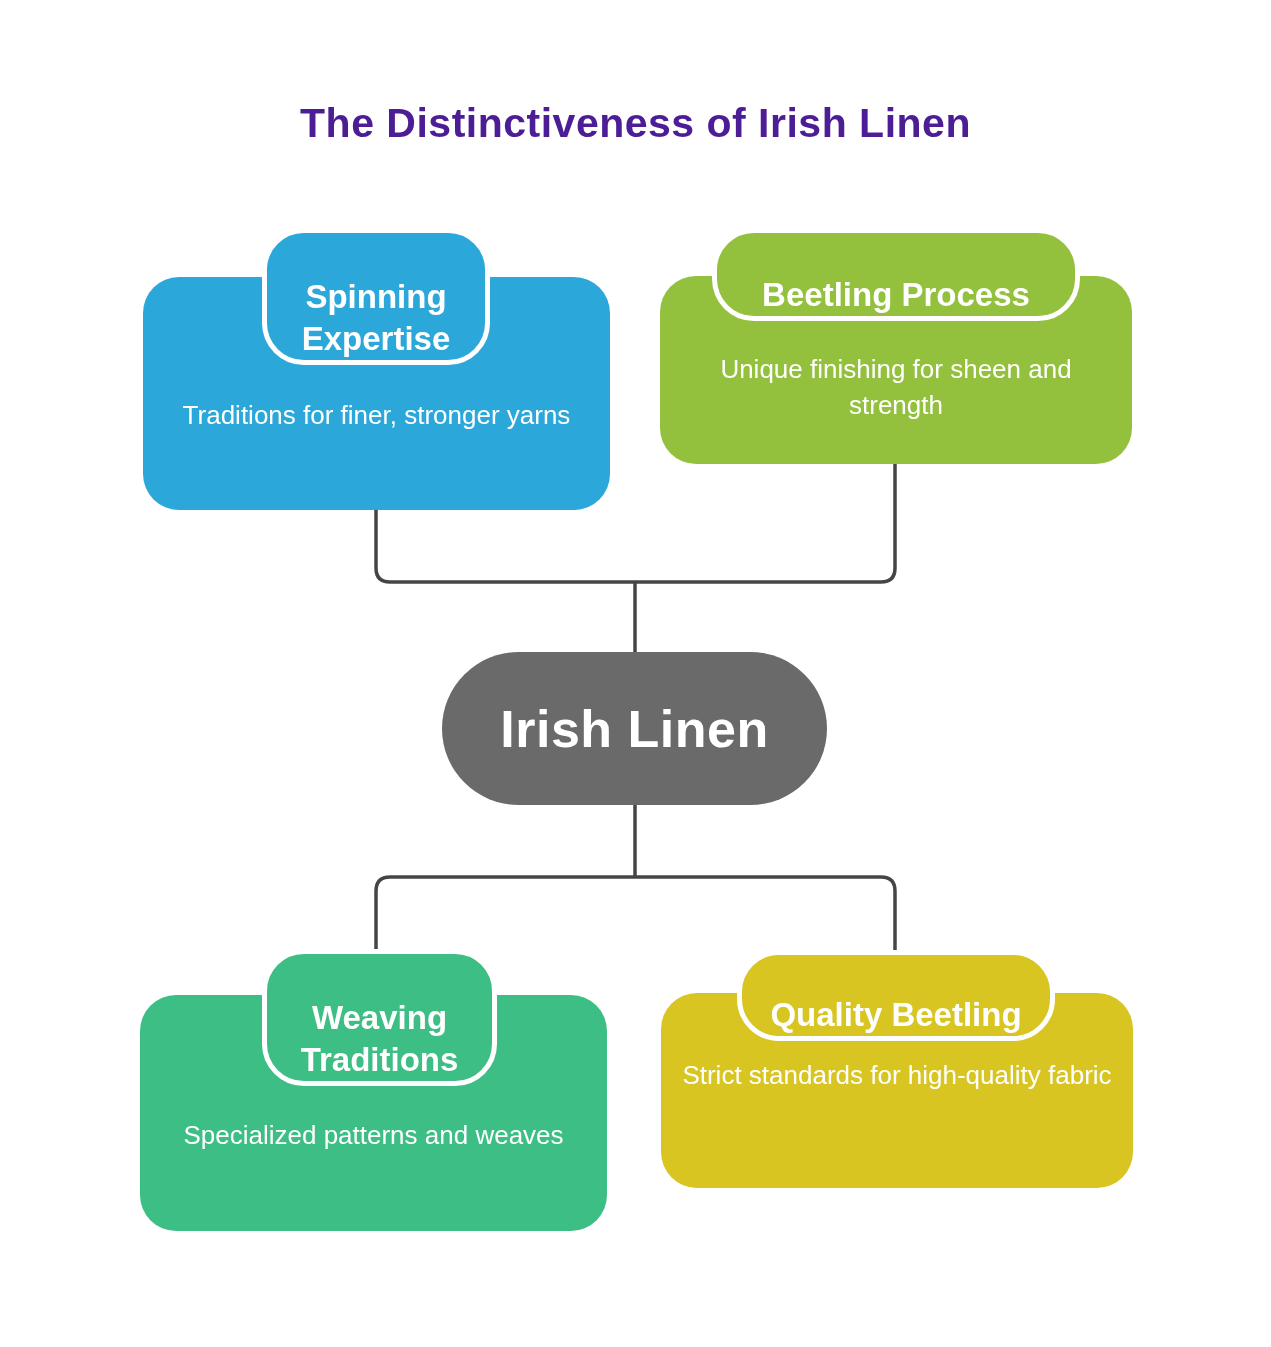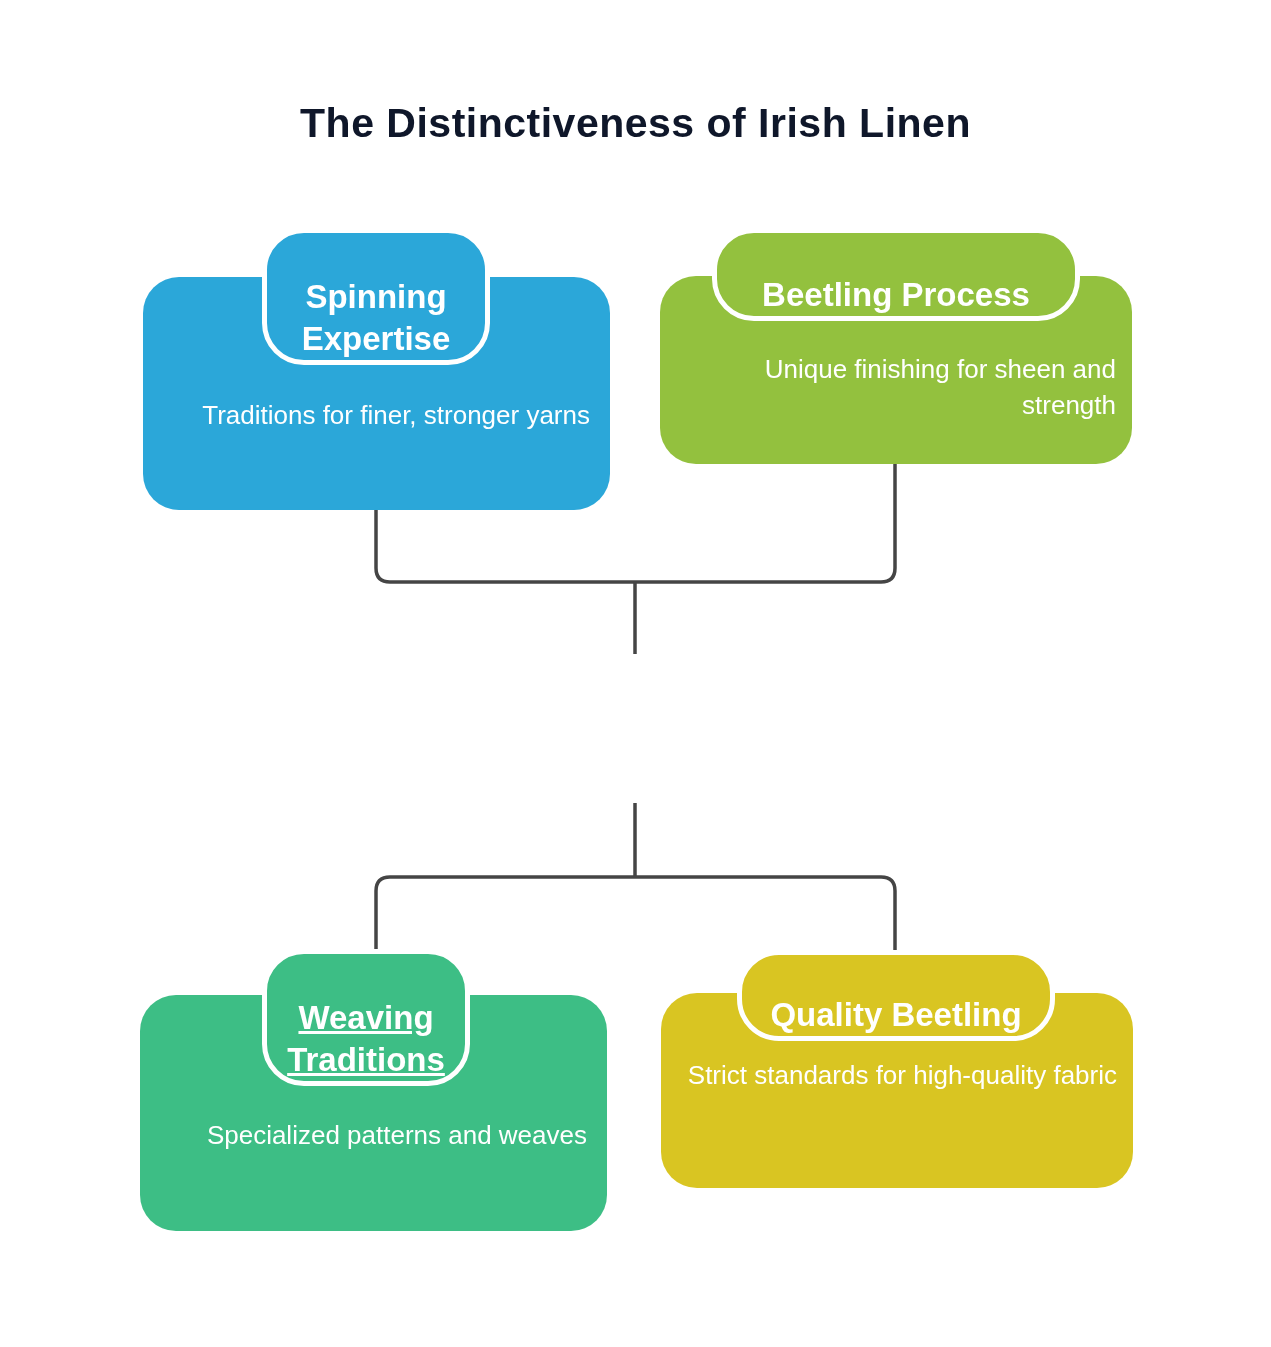--- a/index.html
+++ b/index.html
@@ -53,36 +53,36 @@
     font-size: 33px;
     line-height: 1.28;
     padding: 0 14px;
   }
 
   .desc {
     position: absolute;
     color: #ffffff;
     font-size: 26px;
     line-height: 1.38;
-    text-align: right;
+    text-align: center;
   }
 
   
   .card-spinning  { left: 143px; top: 277px; width: 467px; height: 233px; }
   .badge-spinning { left: 262px; top: 228px; width: 228px; height: 137px; }
   .desc-spinning  { left: 163px; top: 398px; width: 427px; }
 
   
   .card-beetling  { left: 660px; top: 276px; width: 472px; height: 188px; }
   .badge-beetling { left: 712px; top: 228px; width: 368px; height: 93px; }
   .desc-beetling  { left: 676px; top: 352px; width: 440px; }
 
   
   .card-weaving   { left: 140px; top: 995px; width: 467px; height: 236px; }
-  .badge-weaving  { left: 262px; top: 949px; width: 208px; height: 137px; text-decoration: underline; }
+  .badge-weaving  { left: 262px; top: 949px; width: 235px; height: 137px; }
   .desc-weaving   { left: 160px; top: 1118px; width: 427px; }
 
   
   .card-quality   { left: 661px; top: 993px; width: 472px; height: 195px; }
   .badge-quality  { left: 737px; top: 950px; width: 318px; height: 91px; }
   .desc-quality   { left: 677px; top: 1058px; width: 440px; }
 
   .center-node {
     position: absolute;
     left: 442px;
@@ -97,41 +97,44 @@
     font-weight: bold;
     font-size: 52px;
     letter-spacing: 0.5px;
   }
 </style>
 </head>
 <body>
 
 <div class="canvas">
 
-  <h1 class="diagram-title" style="color: #0f172a;">The Distinctiveness of Irish Linen</h1>
+  <h1 class="diagram-title" style="color: #4c1d95;">The Distinctiveness of Irish Linen</h1>
 
   <svg class="connector-svg" viewBox="0 0 1271 1347" xmlns="http://www.w3.org/2000/svg">
     <path d="M 376 506 L 376 568 Q 376 582 390 582 L 881 582 Q 895 582 895 568 L 895 462" stroke="#454545"></path>
     <path d="M 635 582 L 635 654" stroke="#454545"></path>
     <path d="M 635 803 L 635 877" stroke="#454545"></path>
     <path d="M 376 952 L 376 891 Q 376 877 390 877 L 881 877 Q 895 877 895 891 L 895 952" stroke="#454545"></path>
   </svg>
 
   <div class="card card-spinning" style="background-color: rgb(43, 167, 217);"></div>
   <div class="desc desc-spinning">Traditions for finer, stronger yarns</div>
   <div class="badge badge-spinning" style="background-color: rgb(43, 167, 217);">
     <span>Spinning Expertise</span>
   </div>
 
   <div class="card card-beetling" style="background-color: rgb(147, 193, 62);"></div>
   <div class="desc desc-beetling">Unique finishing for sheen and strength</div>
   <div class="badge badge-beetling" style="background-color: rgb(147, 193, 62);">
     <span>Beetling Process</span>
   </div>
 
+  <div class="center-node" style="background-color: rgb(106, 106, 106);">
+    <span>Irish Linen</span>
+  </div>
 
   <div class="card card-weaving" style="background-color: rgb(61, 190, 133);"></div>
   <div class="desc desc-weaving">Specialized patterns and weaves</div>
   <div class="badge badge-weaving" style="background-color: rgb(61, 190, 133);">
     <span>Weaving Traditions</span>
   </div>
 
   <div class="card card-quality" style="background-color: rgb(217, 197, 34);"></div>
   <div class="desc desc-quality">Strict standards for high-quality fabric</div>
   <div class="badge badge-quality" style="background-color: rgb(217, 197, 34);">

